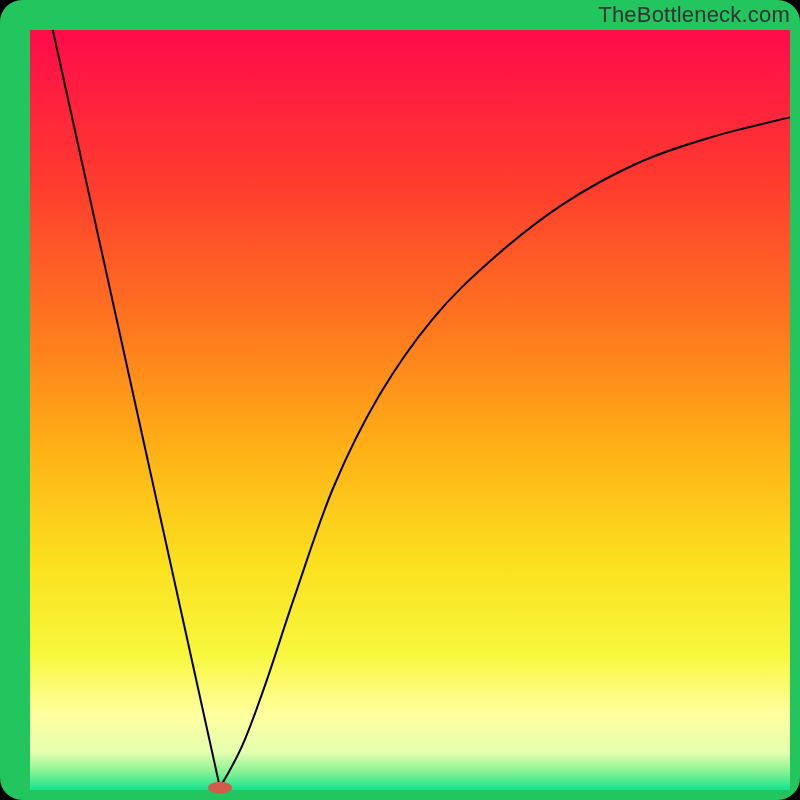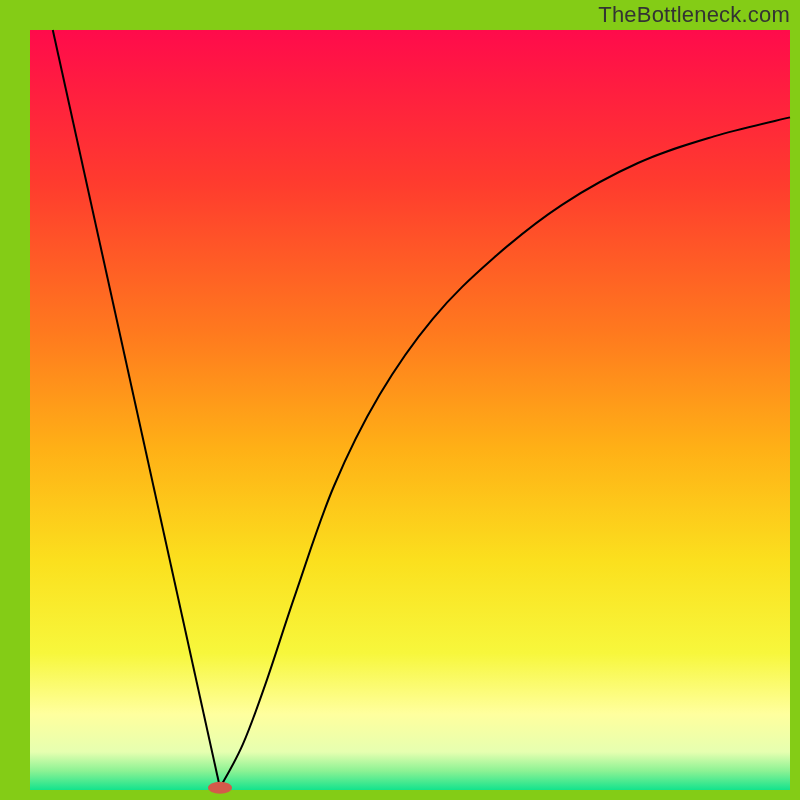--- a/index.html
+++ b/index.html
@@ -8,21 +8,22 @@
     width: 800px;
     height: 800px;
     background: #000;
     font-family: Arial, Helvetica, sans-serif;
     overflow: hidden;
   }
   .frame {
     position: relative;
     width: 800px;
     height: 800px;
-    background: #84cc16;
+    background: #22c55e;
+    border-radius: 22px;
   }
   .watermark {
     position: absolute;
     top: 2px;
     right: 10px;
     color: #333;
     font-size: 22px;
     font-weight: 500;
     z-index: 20;
     letter-spacing: 0.2px;

